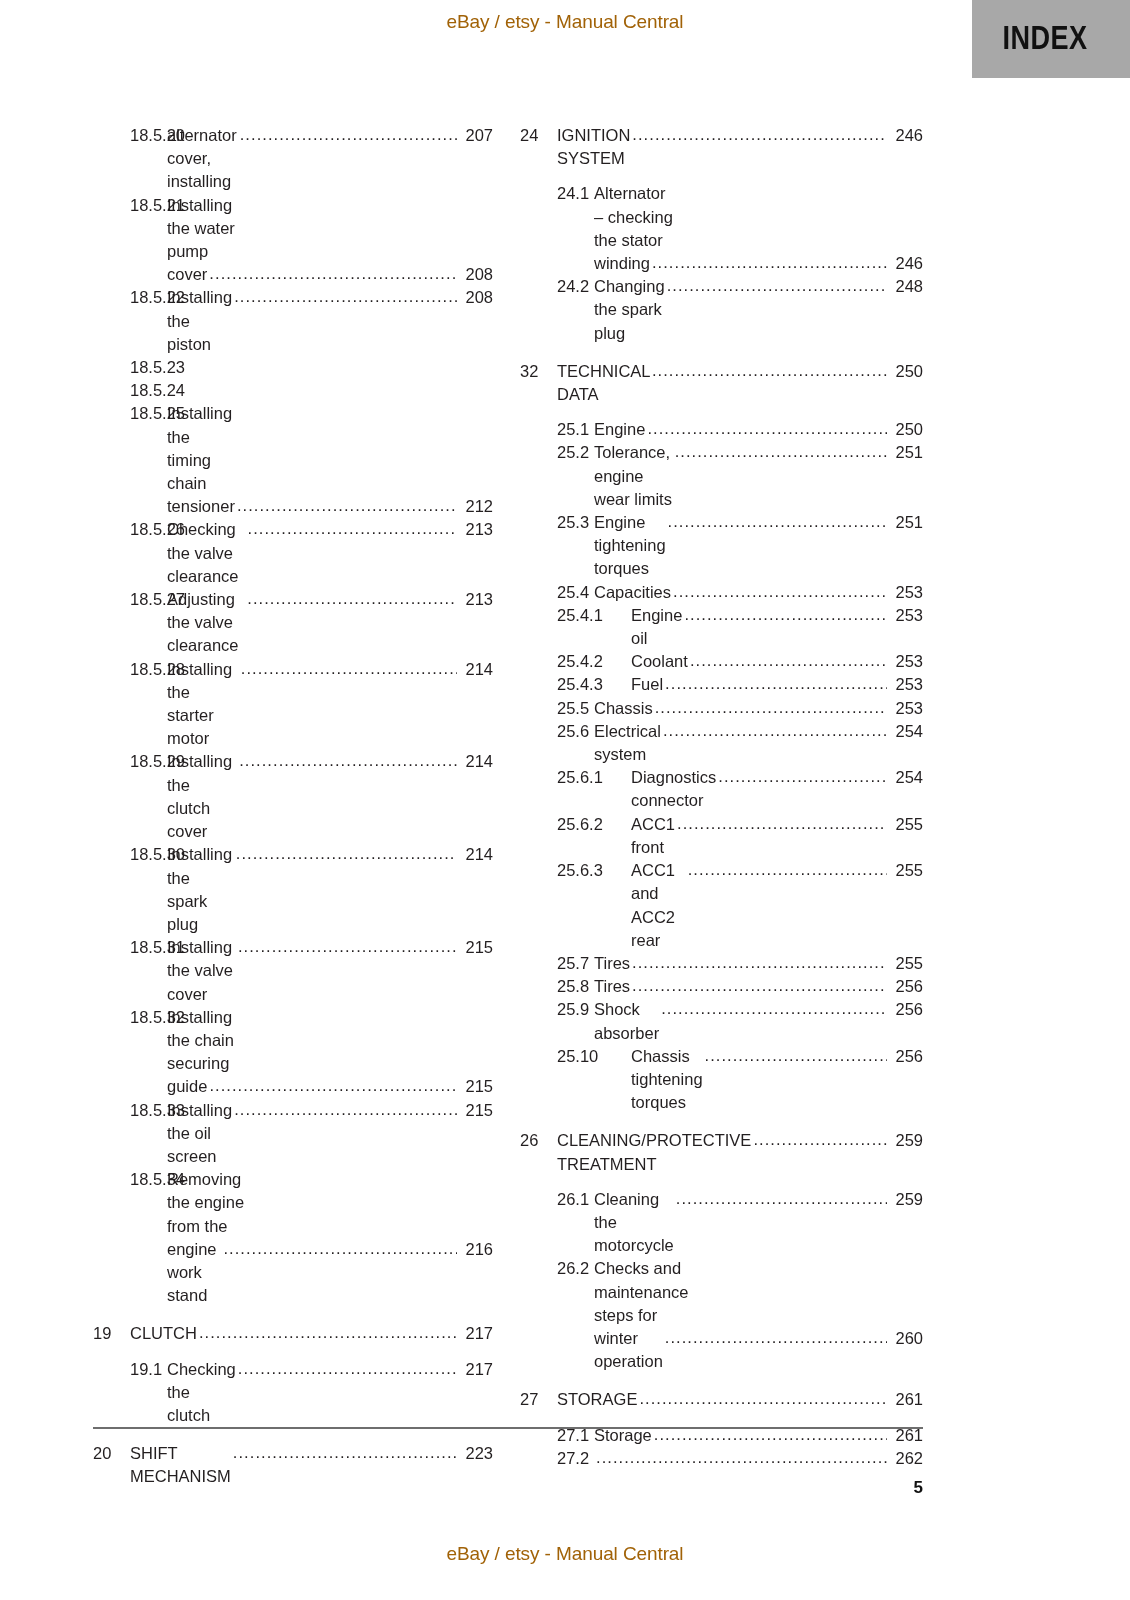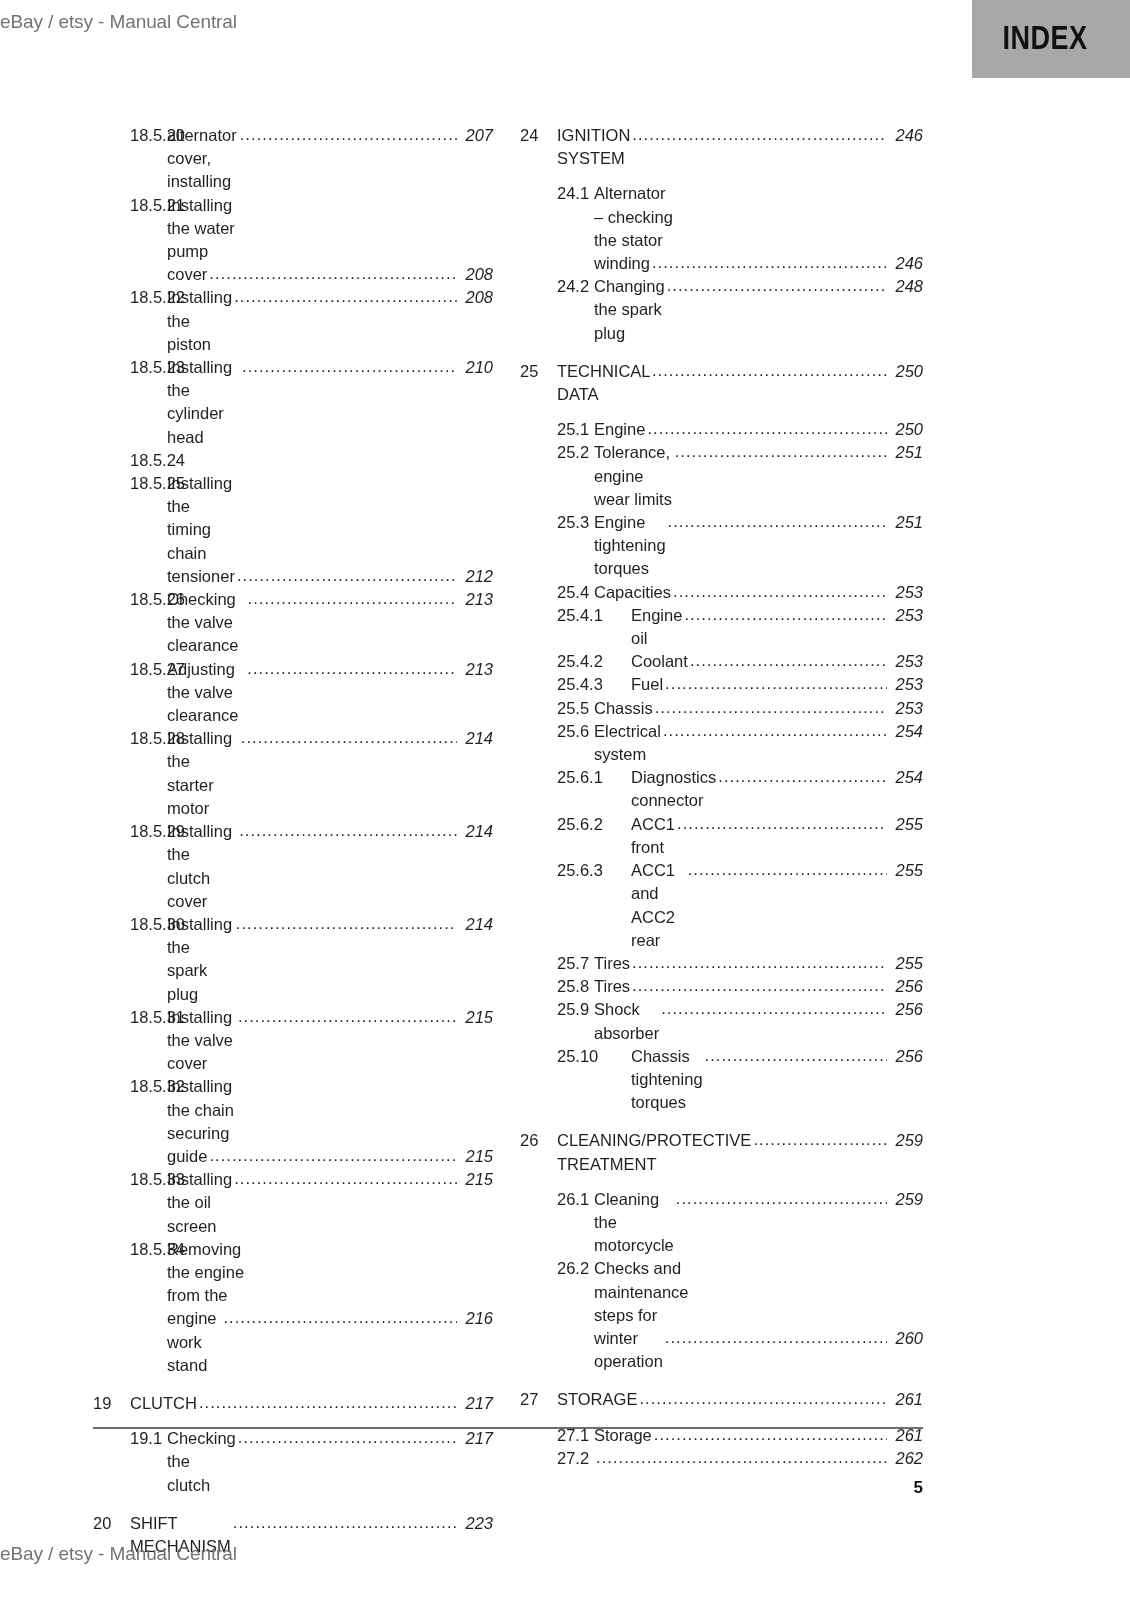--- a/index.html
+++ b/index.html
@@ -14,22 +14,23 @@
     font-family: "Liberation Sans", sans-serif;
     color: #1a1a1a;
     overflow: hidden;
   }
 
   
   .watermark {
     position: absolute;
     left: 0;
     width: 1130px;
+    text-align: center;
     font-size: 19px;
-    color: #737373;
+    color: #a16207;
     letter-spacing: -0.1px;
   }
   .watermark-top { top: 11px; }
   .watermark-bottom { top: 1543px; }
 
   
   .index-tab {
     position: absolute;
     top: 0;
     left: 972px;
@@ -120,21 +121,20 @@
   }
   .leader::after {
     content: "......................................................................................................";
   }
   .page {
     flex: 0 0 auto;
     width: 30px;
     text-align: right;
     white-space: nowrap;
     margin-left: 5px;
-    font-style: italic;
   }
   .nolead .leader { visibility: hidden; }
   .nolead .page { visibility: hidden; }
 
   
   .footer-rule {
     position: absolute;
     left: 93px;
     top: 1427px;
     width: 830px;
@@ -193,27 +193,20 @@
         <div class="body-wrap">
           <div class="title-line">
             <span class="title">Installing the piston</span>
             <span class="leader"></span>
             <span class="page">208</span>
           </div>
         </div>
       </div>
       <div class="entry sub">
         <div class="num">18.5.23</div>
-        <div class="body-wrap">
-          <div class="title-line">
-            <span class="title">Installing the cylinder head</span>
-            <span class="leader"></span>
-            <span class="page">210</span>
-          </div>
-        </div>
       </div>
       <div class="entry sub">
         <div class="num">18.5.24</div>
       </div>
       <div class="entry sub">
         <div class="num">18.5.25</div>
         <div class="body-wrap">
           <div class="title-line nolead">
             <span class="title">Installing the timing chain</span>
             <span class="leader"></span>
@@ -387,21 +380,21 @@
         <div class="num">24.2</div>
         <div class="body-wrap">
           <div class="title-line">
             <span class="title">Changing the spark plug</span>
             <span class="leader"></span>
             <span class="page">248</span>
           </div>
         </div>
       </div>
       <div class="entry chapter">
-        <div class="num">25</div>
+        <div class="num">32</div>
         <div class="body-wrap">
           <div class="title-line">
             <span class="title">TECHNICAL DATA</span>
             <span class="leader"></span>
             <span class="page">250</span>
           </div>
         </div>
       </div>
       <div class="entry sub">
         <div class="num">25.1</div>

